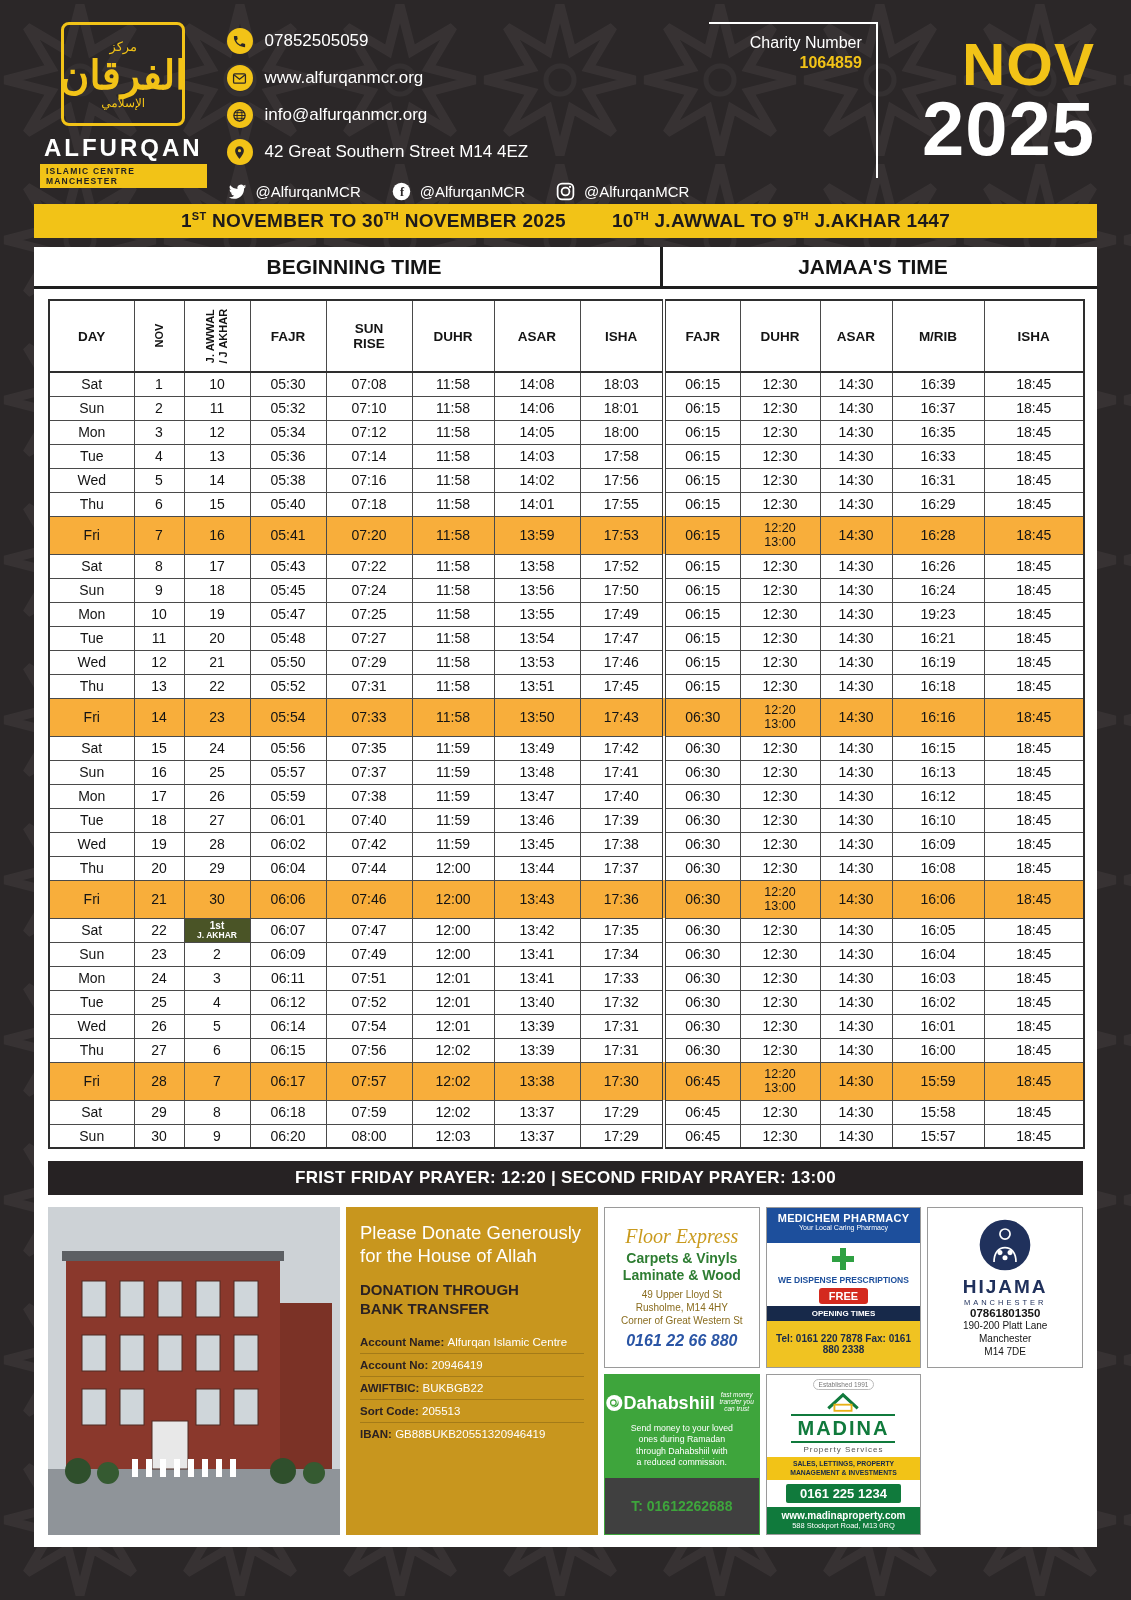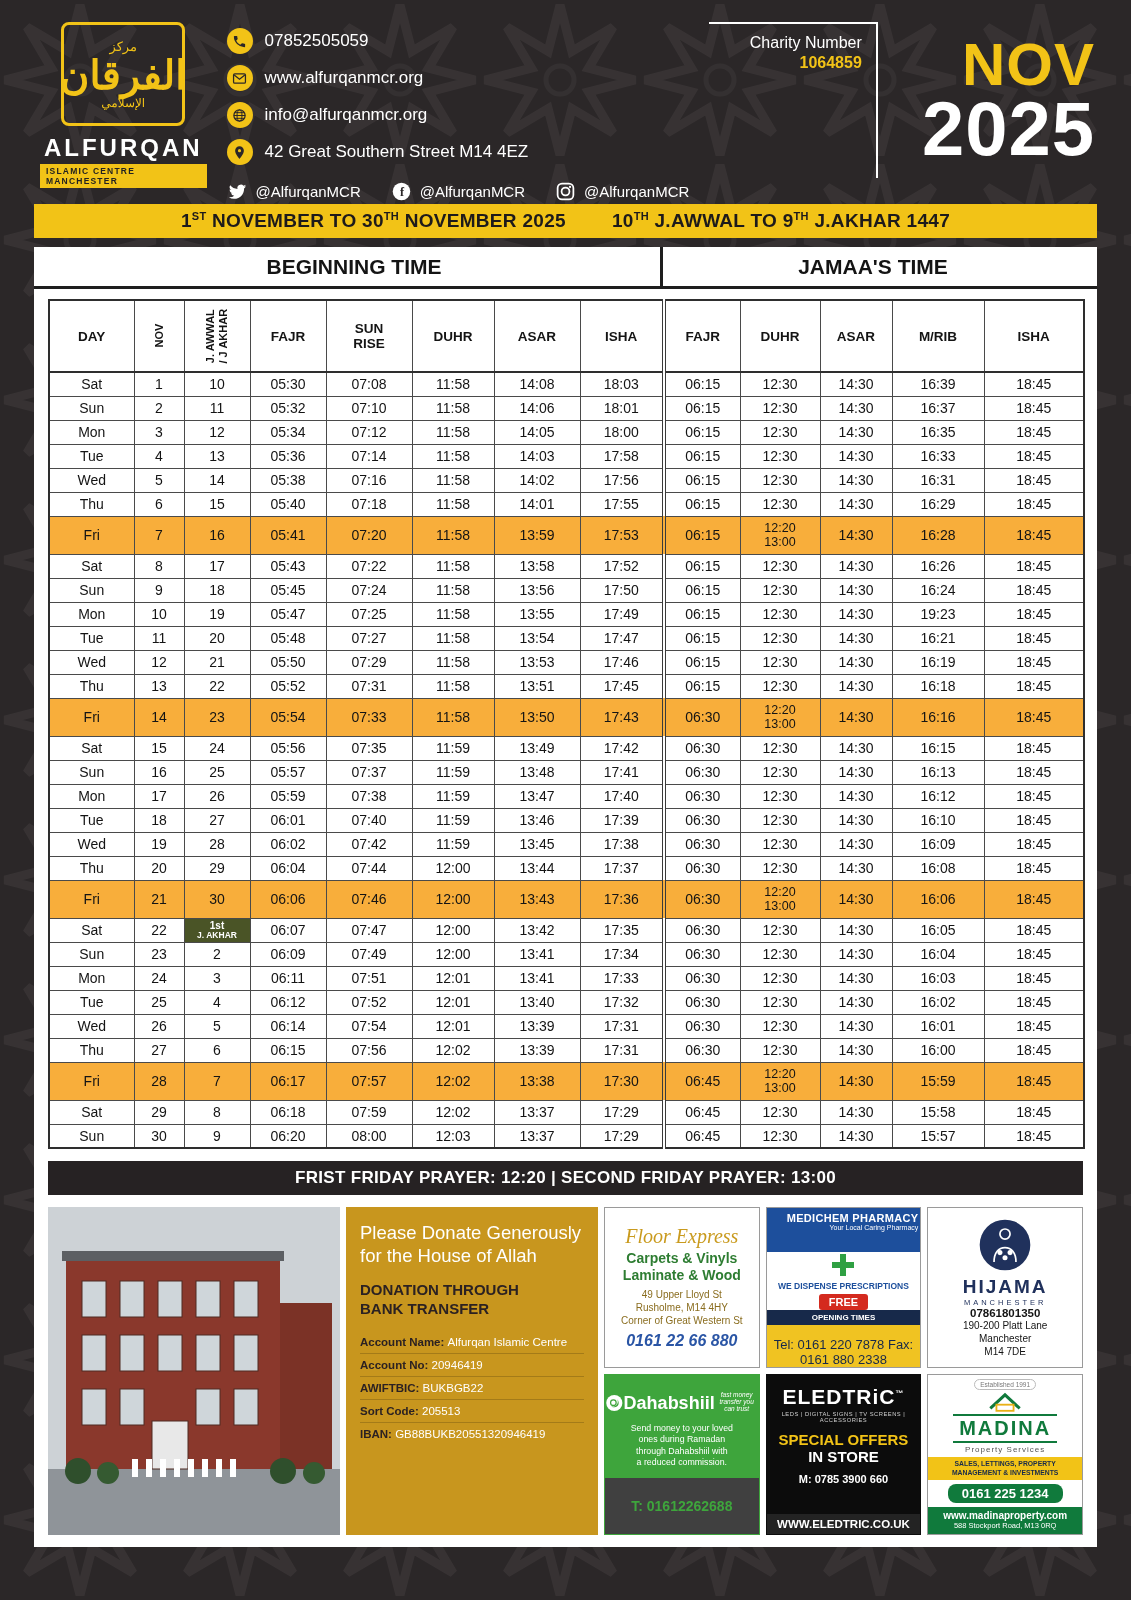--- a/index.html
+++ b/index.html
@@ -84,28 +84,28 @@
     justify-content:center; text-align:center; overflow:hidden; padding:4px;}
 
   
   .fe-name{font-family:"Liberation Serif", serif; font-style:italic; color:#c99a1d; font-size:20px; margin-bottom:2px;}
   .fe-line{color:#2e7d32; font-weight:bold; font-size:14px; line-height:1.2;}
   .fe-addr{color:#8a6d1f; font-size:10px; line-height:1.3; margin-top:4px;}
   .fe-phone{color:#2a55a5; font-size:16px; font-style:italic; font-weight:bold; margin-top:5px;}
 
   
   .ad.medichem{padding:0; justify-content:flex-start;}
-  .med-head{width:100%; background:#1d4f9c; color:#fff; padding:4px 2px 21px;text-align:right;}
+  .med-head{width:100%; background:#1d4f9c; color:#fff; padding:4px 2px 12px;}
   .med-name{font-size:11px; font-weight:bold; letter-spacing:.3px;}
   .med-sub{font-size:7px;}
   .med-mid{flex:1; width:100%; display:flex; flex-direction:column; align-items:center; justify-content:center; gap:3px;}
   .med-line{color:#1d4f9c; font-size:8.5px; font-weight:bold;}
   .med-free{background:#d42a1e; color:#fff; font-weight:bold; font-size:11px; padding:2px 10px; border-radius:3px;}
   .med-open{width:100%; background:#17294a; color:#fff; font-size:8px; font-weight:bold; padding:3px 0;}
-  .med-phone{width:100%; background:#f0c322; color:#17294a; font-size:13px; font-weight:normal; padding:12px 0;}
+  .med-phone{width:100%; background:#f0c322; color:#17294a; font-size:10px; font-weight:bold; padding:12px 0;}
 
   
   .hj-name{color:#20315c; font-size:19px; font-weight:800; letter-spacing:2px; margin-top:4px;}
   .hj-sub{color:#20315c; font-size:7.5px; letter-spacing:3px;}
   .hj-phone{font-size:11.5px; font-weight:bold; color:#141414; }
   .hj-addr{font-size:10px; color:#141414; line-height:1.3;}
 
   
   .ad.dahab{background:var(--dahab); border-color:var(--dahab); padding:0; justify-content:flex-start; color:#fff;}
   .dh-top{display:flex; flex-direction:row; align-items:center; padding-top:8px;}
@@ -123,21 +123,21 @@
   .el-offer2{color:#fff; font-size:15px; font-weight:800; margin-bottom:8px;}
   .el-phone{font-size:11px; font-weight:bold;}
   .el-web{width:100%; background:#232323; font-size:11.5px; font-weight:bold; padding:4px 0; margin-top:auto;}
 
   
   .ad.madina{padding:0; justify-content:flex-start;}
   .md-est{font-size:6.5px; color:#777; border:1px solid #bbb; border-radius:6px; padding:1px 5px; margin-top:4px;}
   .md-name{color:var(--madina); font-size:20px; font-weight:800; letter-spacing:2px; border-top:2px solid var(--madina); border-bottom:2px solid var(--madina); padding:1px 6px; margin-top:2px;}
   .md-sub{font-size:8px; color:#555; letter-spacing:1px; margin:2px 0 3px;}
   .md-services{width:100%; background:var(--gold); color:#17294a; font-size:6.8px; font-weight:bold; padding:3px 2px; line-height:1.25;}
-  .md-phone{background:var(--madina); color:#fff; font-weight:bold; font-size:13px; border-radius:8px; padding:2px 14px; margin:4px 0;}
+  .md-phone{background:var(--madina); color:#fff; font-weight:bold; font-size:13px; border-radius:2px; padding:2px 14px; margin:4px 0;}
   .md-foot{width:100%; background:var(--madina); color:#fff; padding:3px 0 4px; margin-top:auto;}
   .md-web{font-size:10px; font-weight:bold;}
   .md-addr{font-size:7.5px;}
 </style>
 </head>
 <body>
 
 <div class="poster">
 
   <svg class="pattern-layer" width="1131" height="1600">
@@ -890,28 +890,20 @@
             </div>
             <div class="dh-body">
               <div>Send money to your loved</div>
               <div>ones during Ramadan</div>
               <div>through Dahabshiil with</div>
               <div>a reduced commission.</div>
             </div>
             <div class="dh-phone">T: 01612262688</div>
           </div>
 
-          <div class="ad eled">
-            <div class="el-name"><span>ELEDTRiC</span><span class="tm">™</span></div>
-            <div class="el-sub">LEDS  |  DIGITAL SIGNS  |  TV SCREENS  |  ACCESSORIES</div>
-            <div class="el-offer1">SPECIAL OFFERS</div>
-            <div class="el-offer2">IN STORE</div>
-            <div class="el-phone">M: 0785 3900 660</div>
-            <div class="el-web">WWW.ELEDTRIC.CO.UK</div>
-          </div>
 
           <div class="ad madina">
             <div class="md-est">Established 1991</div>
             <svg width="44" height="26" viewBox="0 0 60 36">
               <path d="M6 30 30 8l24 22" stroke="#107A3C" stroke-width="5" fill="none"></path>
               <rect x="16" y="24" width="28" height="10" fill="none" stroke="#E9B117" stroke-width="3"></rect>
             </svg>
             <div class="md-name">MADINA</div>
             <div class="md-sub">Property Services</div>
             <div class="md-services">SALES, LETTINGS, PROPERTY MANAGEMENT &amp; INVESTMENTS</div>

